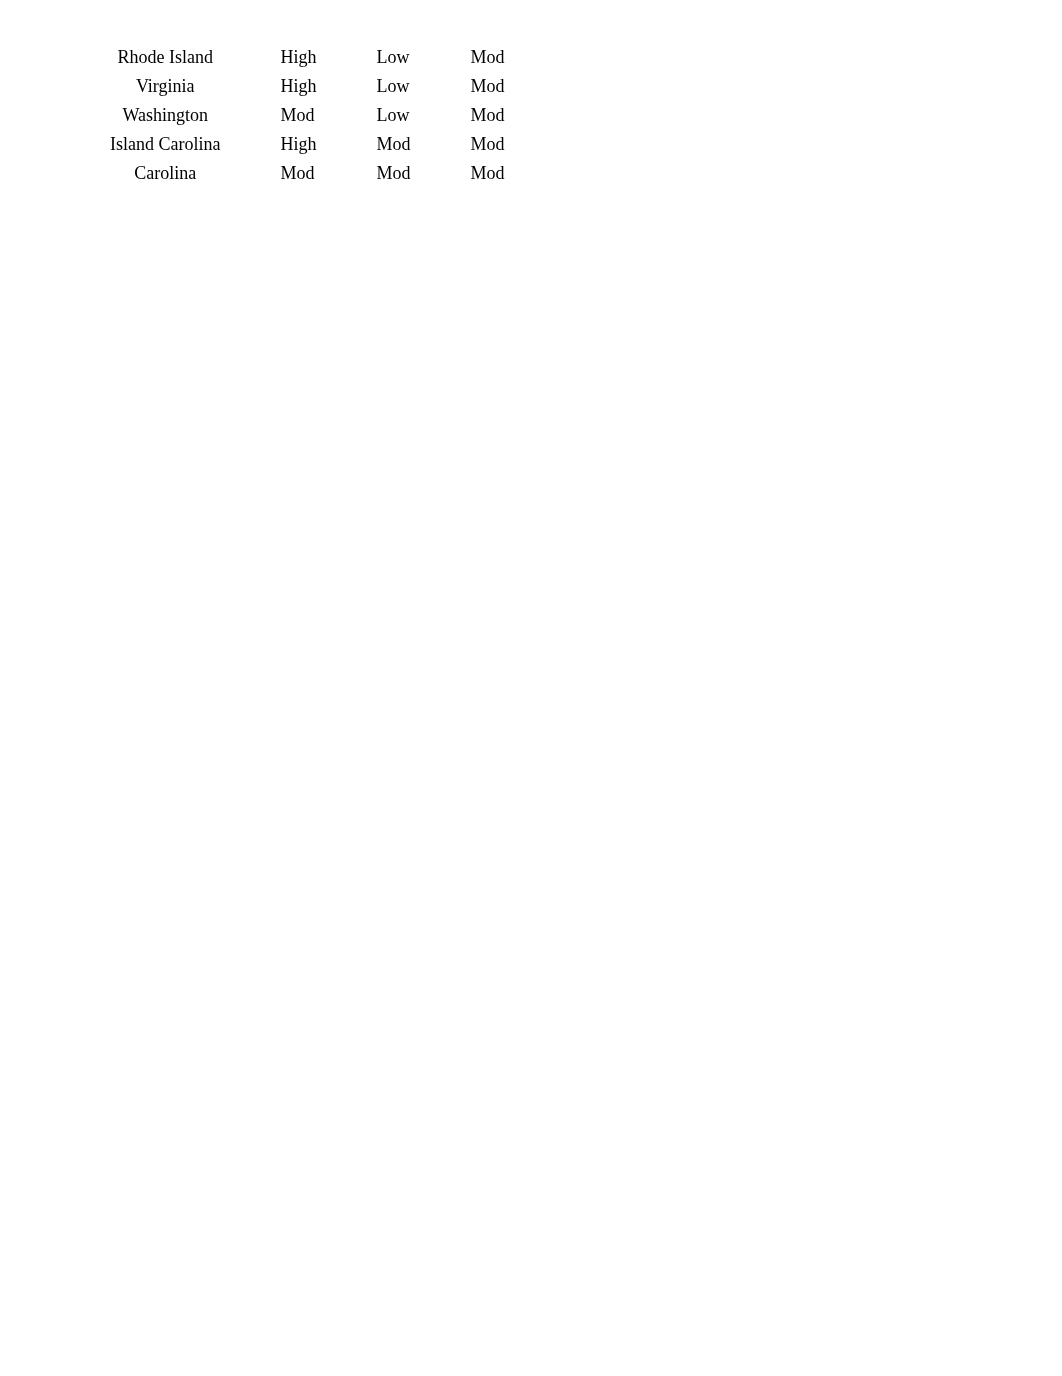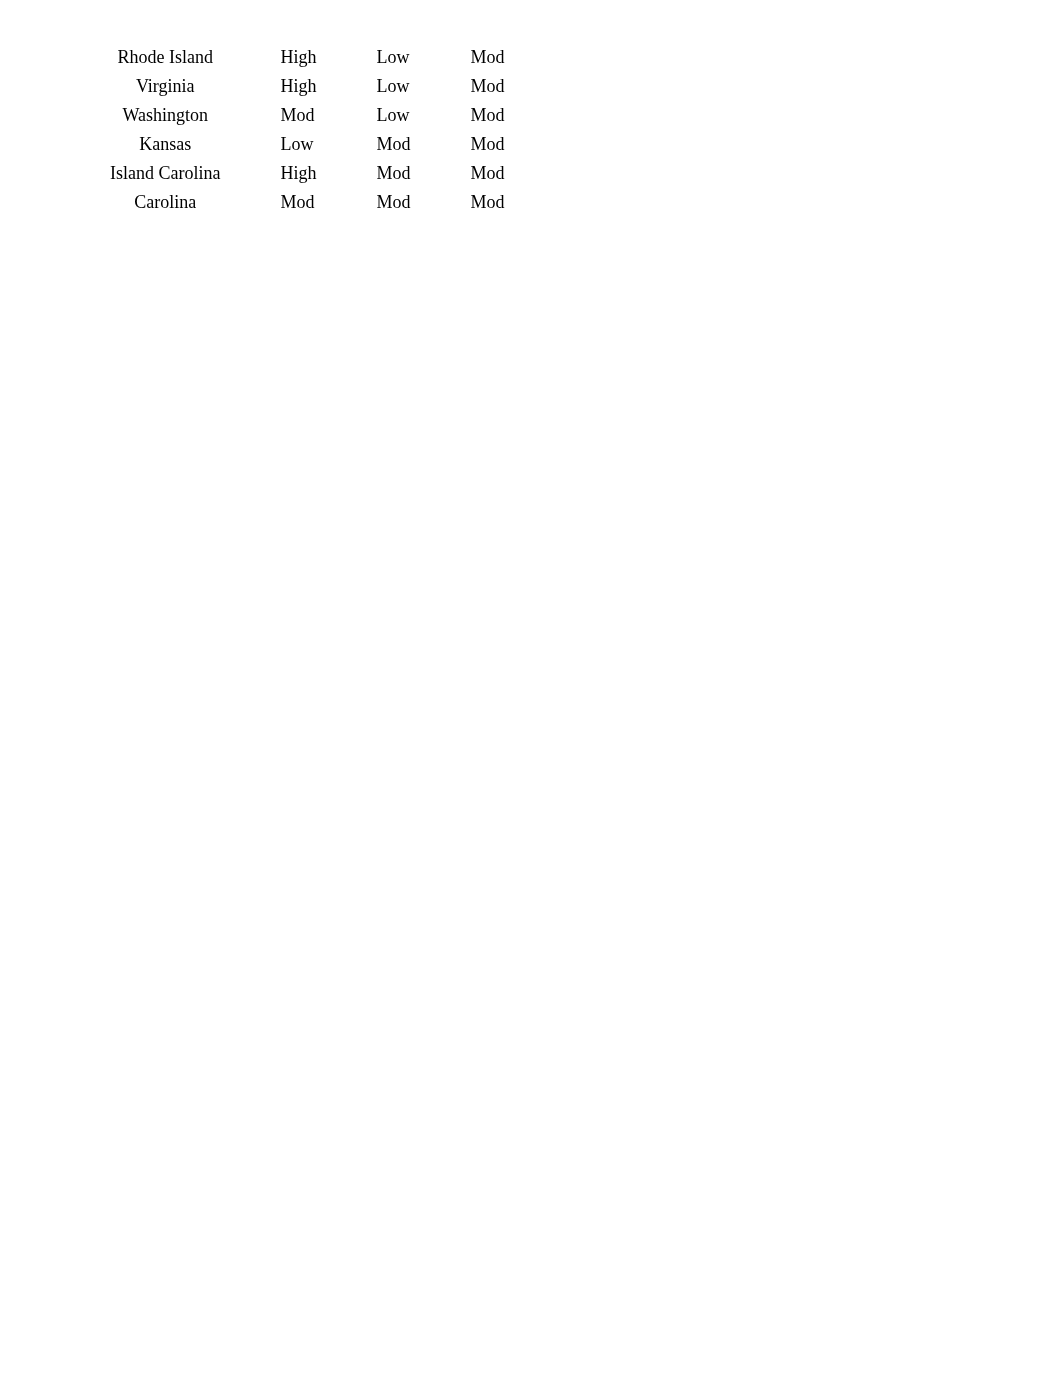--- a/index.html
+++ b/index.html
@@ -58,26 +58,20 @@
           <td>Low</td>
           <td>Mod</td>
         </tr>
         <tr>
           <td>Washington</td>
           <td>Mod</td>
           <td>Low</td>
           <td>Mod</td>
         </tr>
         <tr>
-          <td>Kansas</td>
-          <td>Low</td>
-          <td>Mod</td>
-          <td>Mod</td>
-        </tr>
-        <tr>
           <td>Island Carolina</td>
           <td>High</td>
           <td>Mod</td>
           <td>Mod</td>
         </tr>
         <tr>
           <td>Carolina</td>
           <td>Mod</td>
           <td>Mod</td>
           <td>Mod</td>

